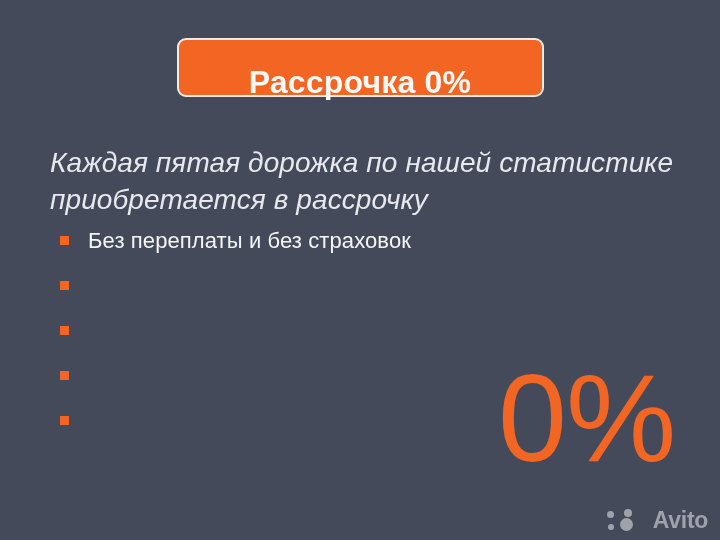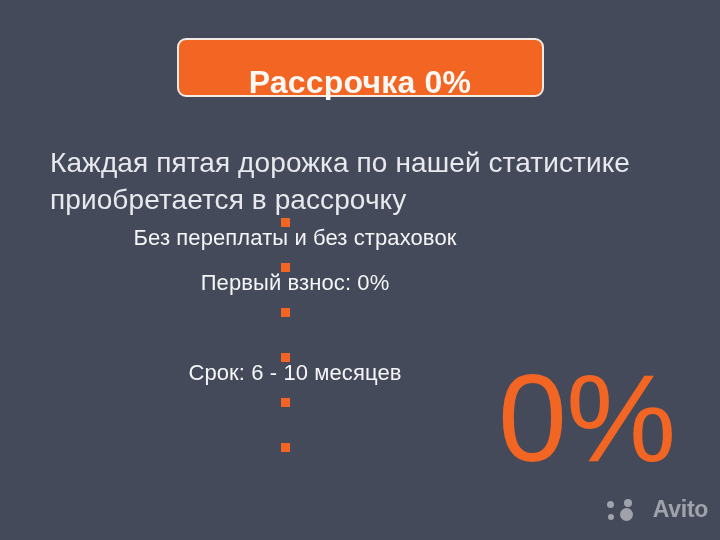--- a/index.html
+++ b/index.html
@@ -57,37 +57,37 @@
   .heading {
     position: absolute;
     top: 126px;
     left: 50px;
     width: 630px;
     color: #e7e9ee;
     font-size: 28px;
     font-weight: normal;
     line-height: 1.32;
     letter-spacing: 0.1px;
+    font-style: italic;
   }
 
   
   .feature-list {
     position: absolute;
     top: 218px;
     left: 60px;
     width: 470px;
     margin: 0;
     padding: 0;
     list-style: none;
   }
   .feature-item {
     display: flex;
     align-items: center;
     height: 45px;
-    flex-direction: column;
   }
   .bullet-square {
     flex: 0 0 auto;
     width: 9px;
     height: 9px;
     background: #f26522;
     margin-right: 19px;
   }
   .feature-label {
     color: #f4f5f7;
@@ -108,23 +108,22 @@
     font-weight: 300;
     line-height: 1;
     letter-spacing: -1px;
     user-select: none;
   }
 
   
   .avito-watermark {
     position: absolute;
     right: 12px;
-    bottom: 19px;
+    bottom: 8px;
     display: flex;
-    align-items: center;
     opacity: 0.62;
     gap: 18px;
   }
   .avito-mark {
     position: relative;
     width: 26px;
     height: 22px;
     margin-right: 2px;
   }
   .avito-mark span {
@@ -158,28 +157,23 @@
 
   <h1 class="heading">Каждая пятая дорожка по нашей статистике приобретается в рассрочку</h1>
 
   <ul class="feature-list">
     <li class="feature-item">
       <span class="bullet-square"></span>
       <span class="feature-label">Без переплаты и без страховок</span>
     </li>
     <li class="feature-item">
       <span class="bullet-square"></span>
-      <span class="feature-label">Первый взнос:  0%</span>
     </li>
     <li class="feature-item">
       <span class="bullet-square"></span>
-    </li>
-    <li class="feature-item">
-      <span class="bullet-square"></span>
-      <span class="feature-label">Срок:  6 - 10 месяцев</span>
     </li>
     <li class="feature-item">
       <span class="bullet-square"></span>
     </li>
     <li class="feature-item">
       <span class="bullet-square"></span>
     </li>
   </ul>
 
   <div class="watermark-zero">0%</div>

